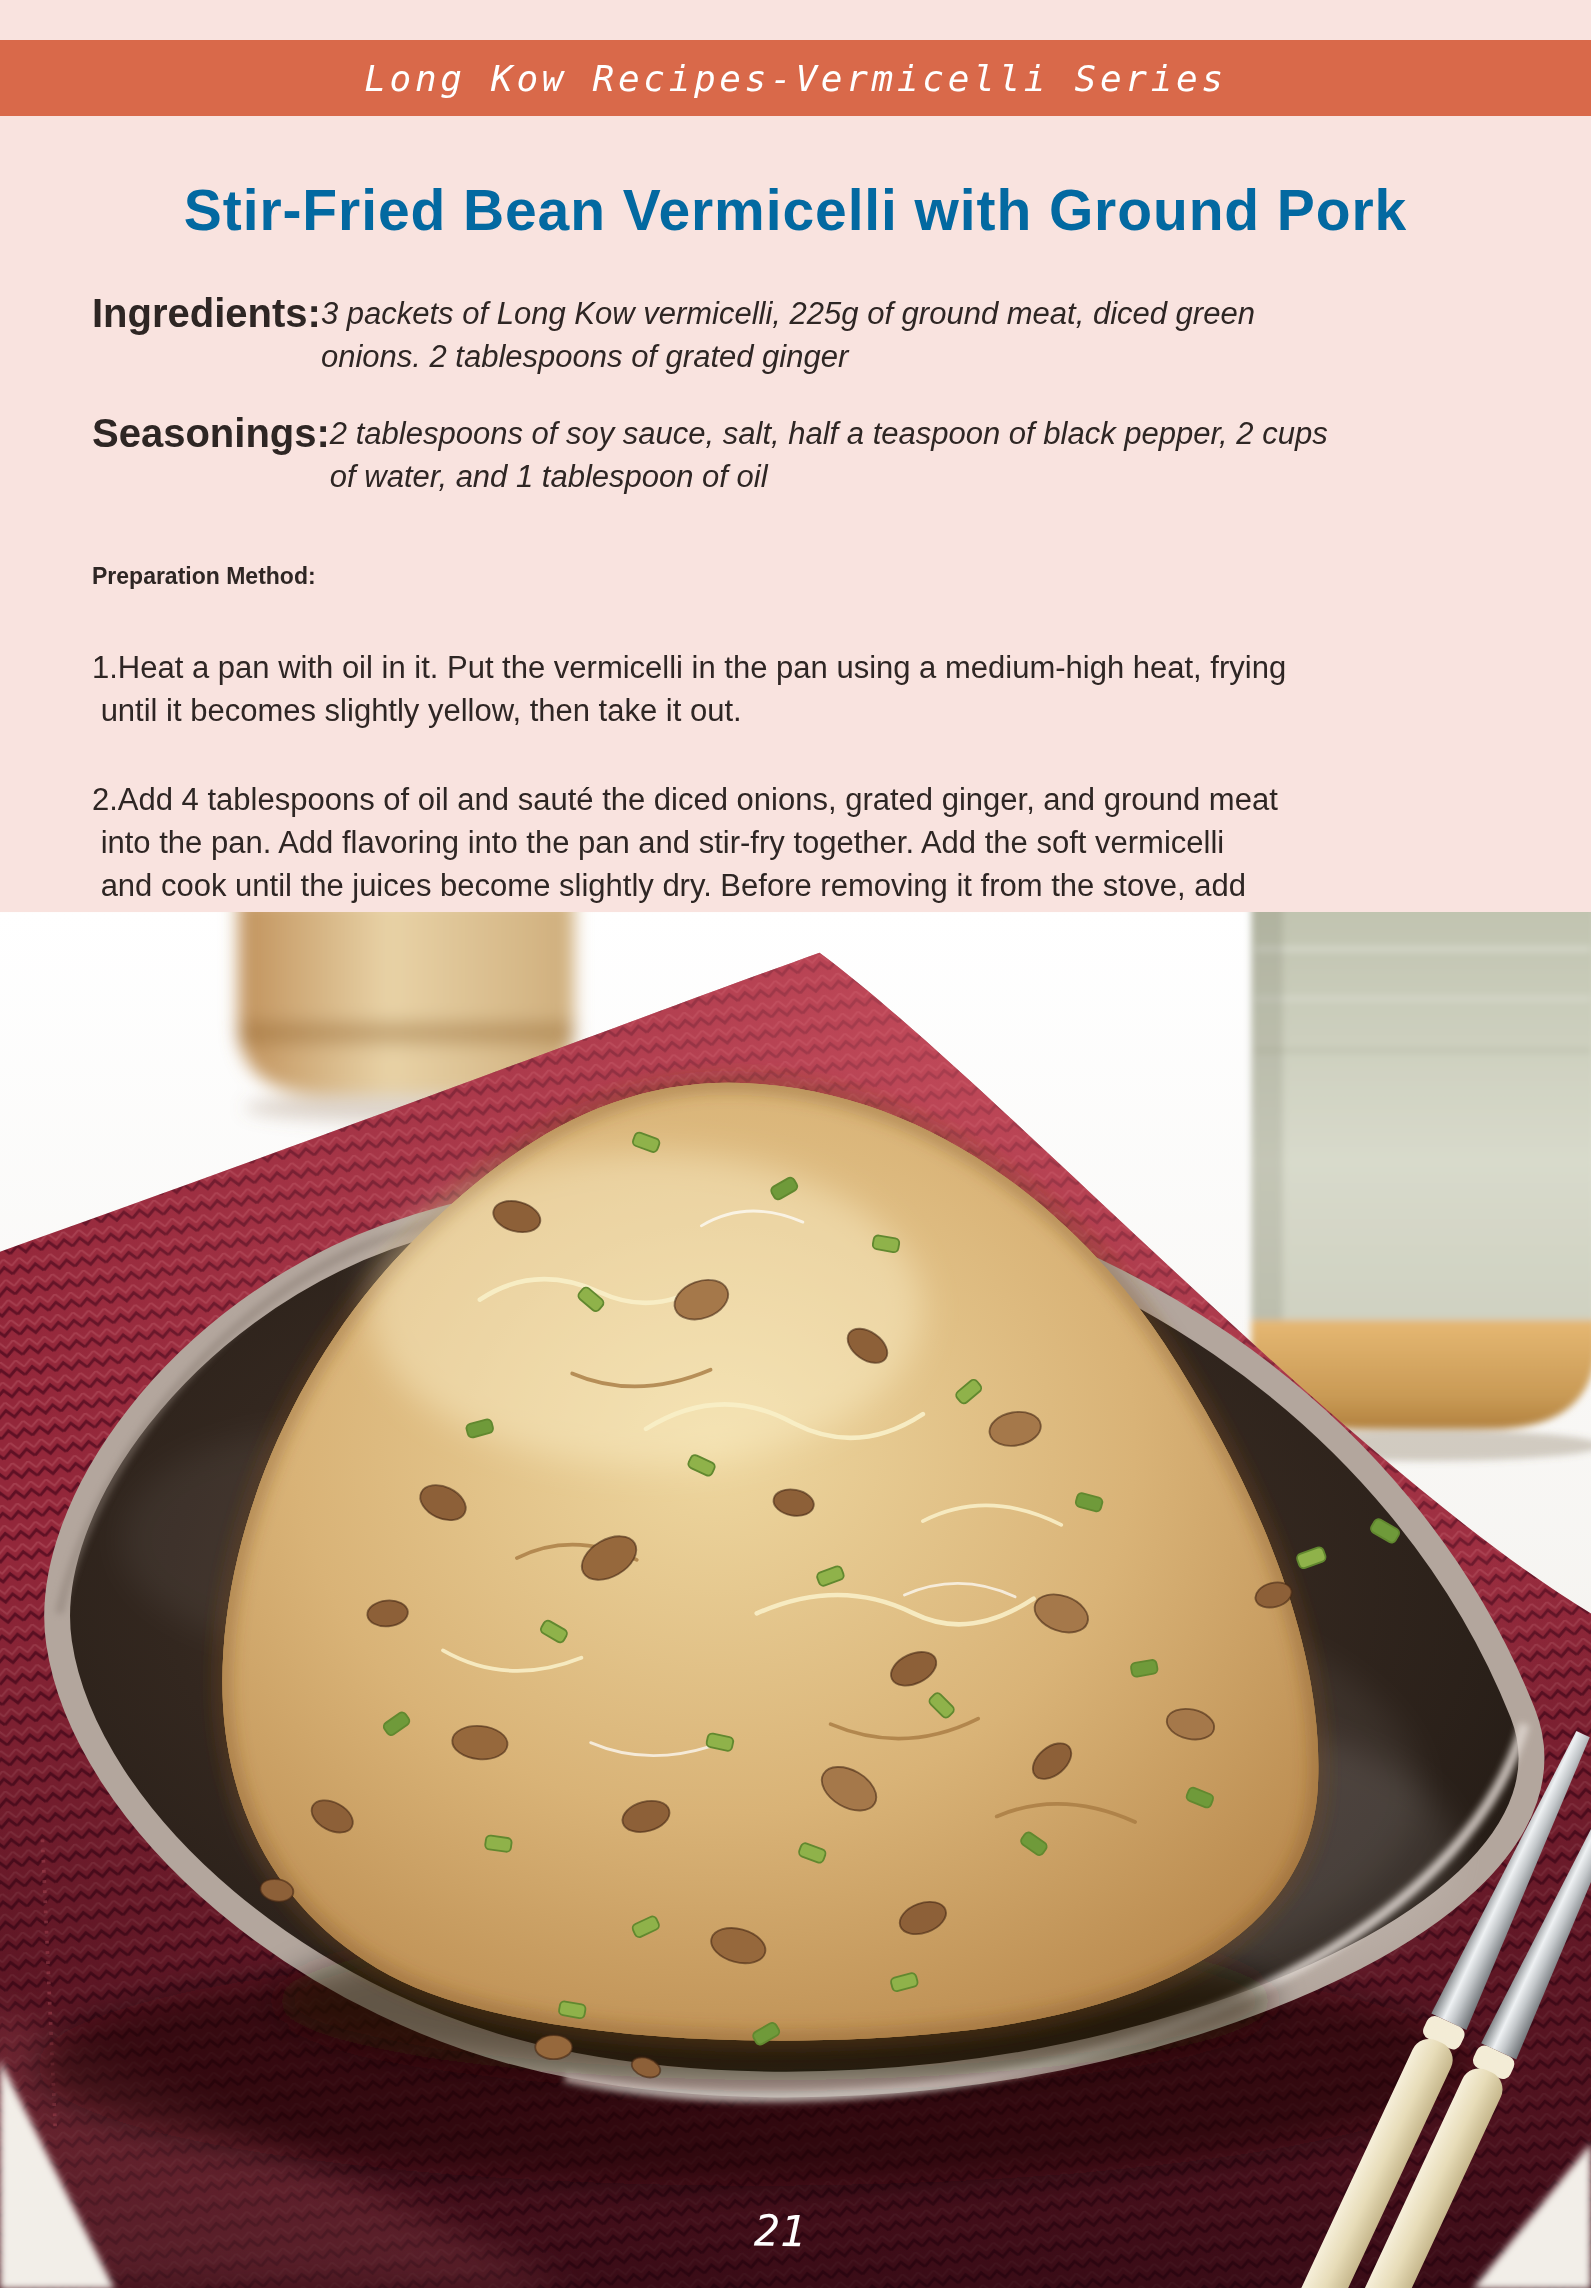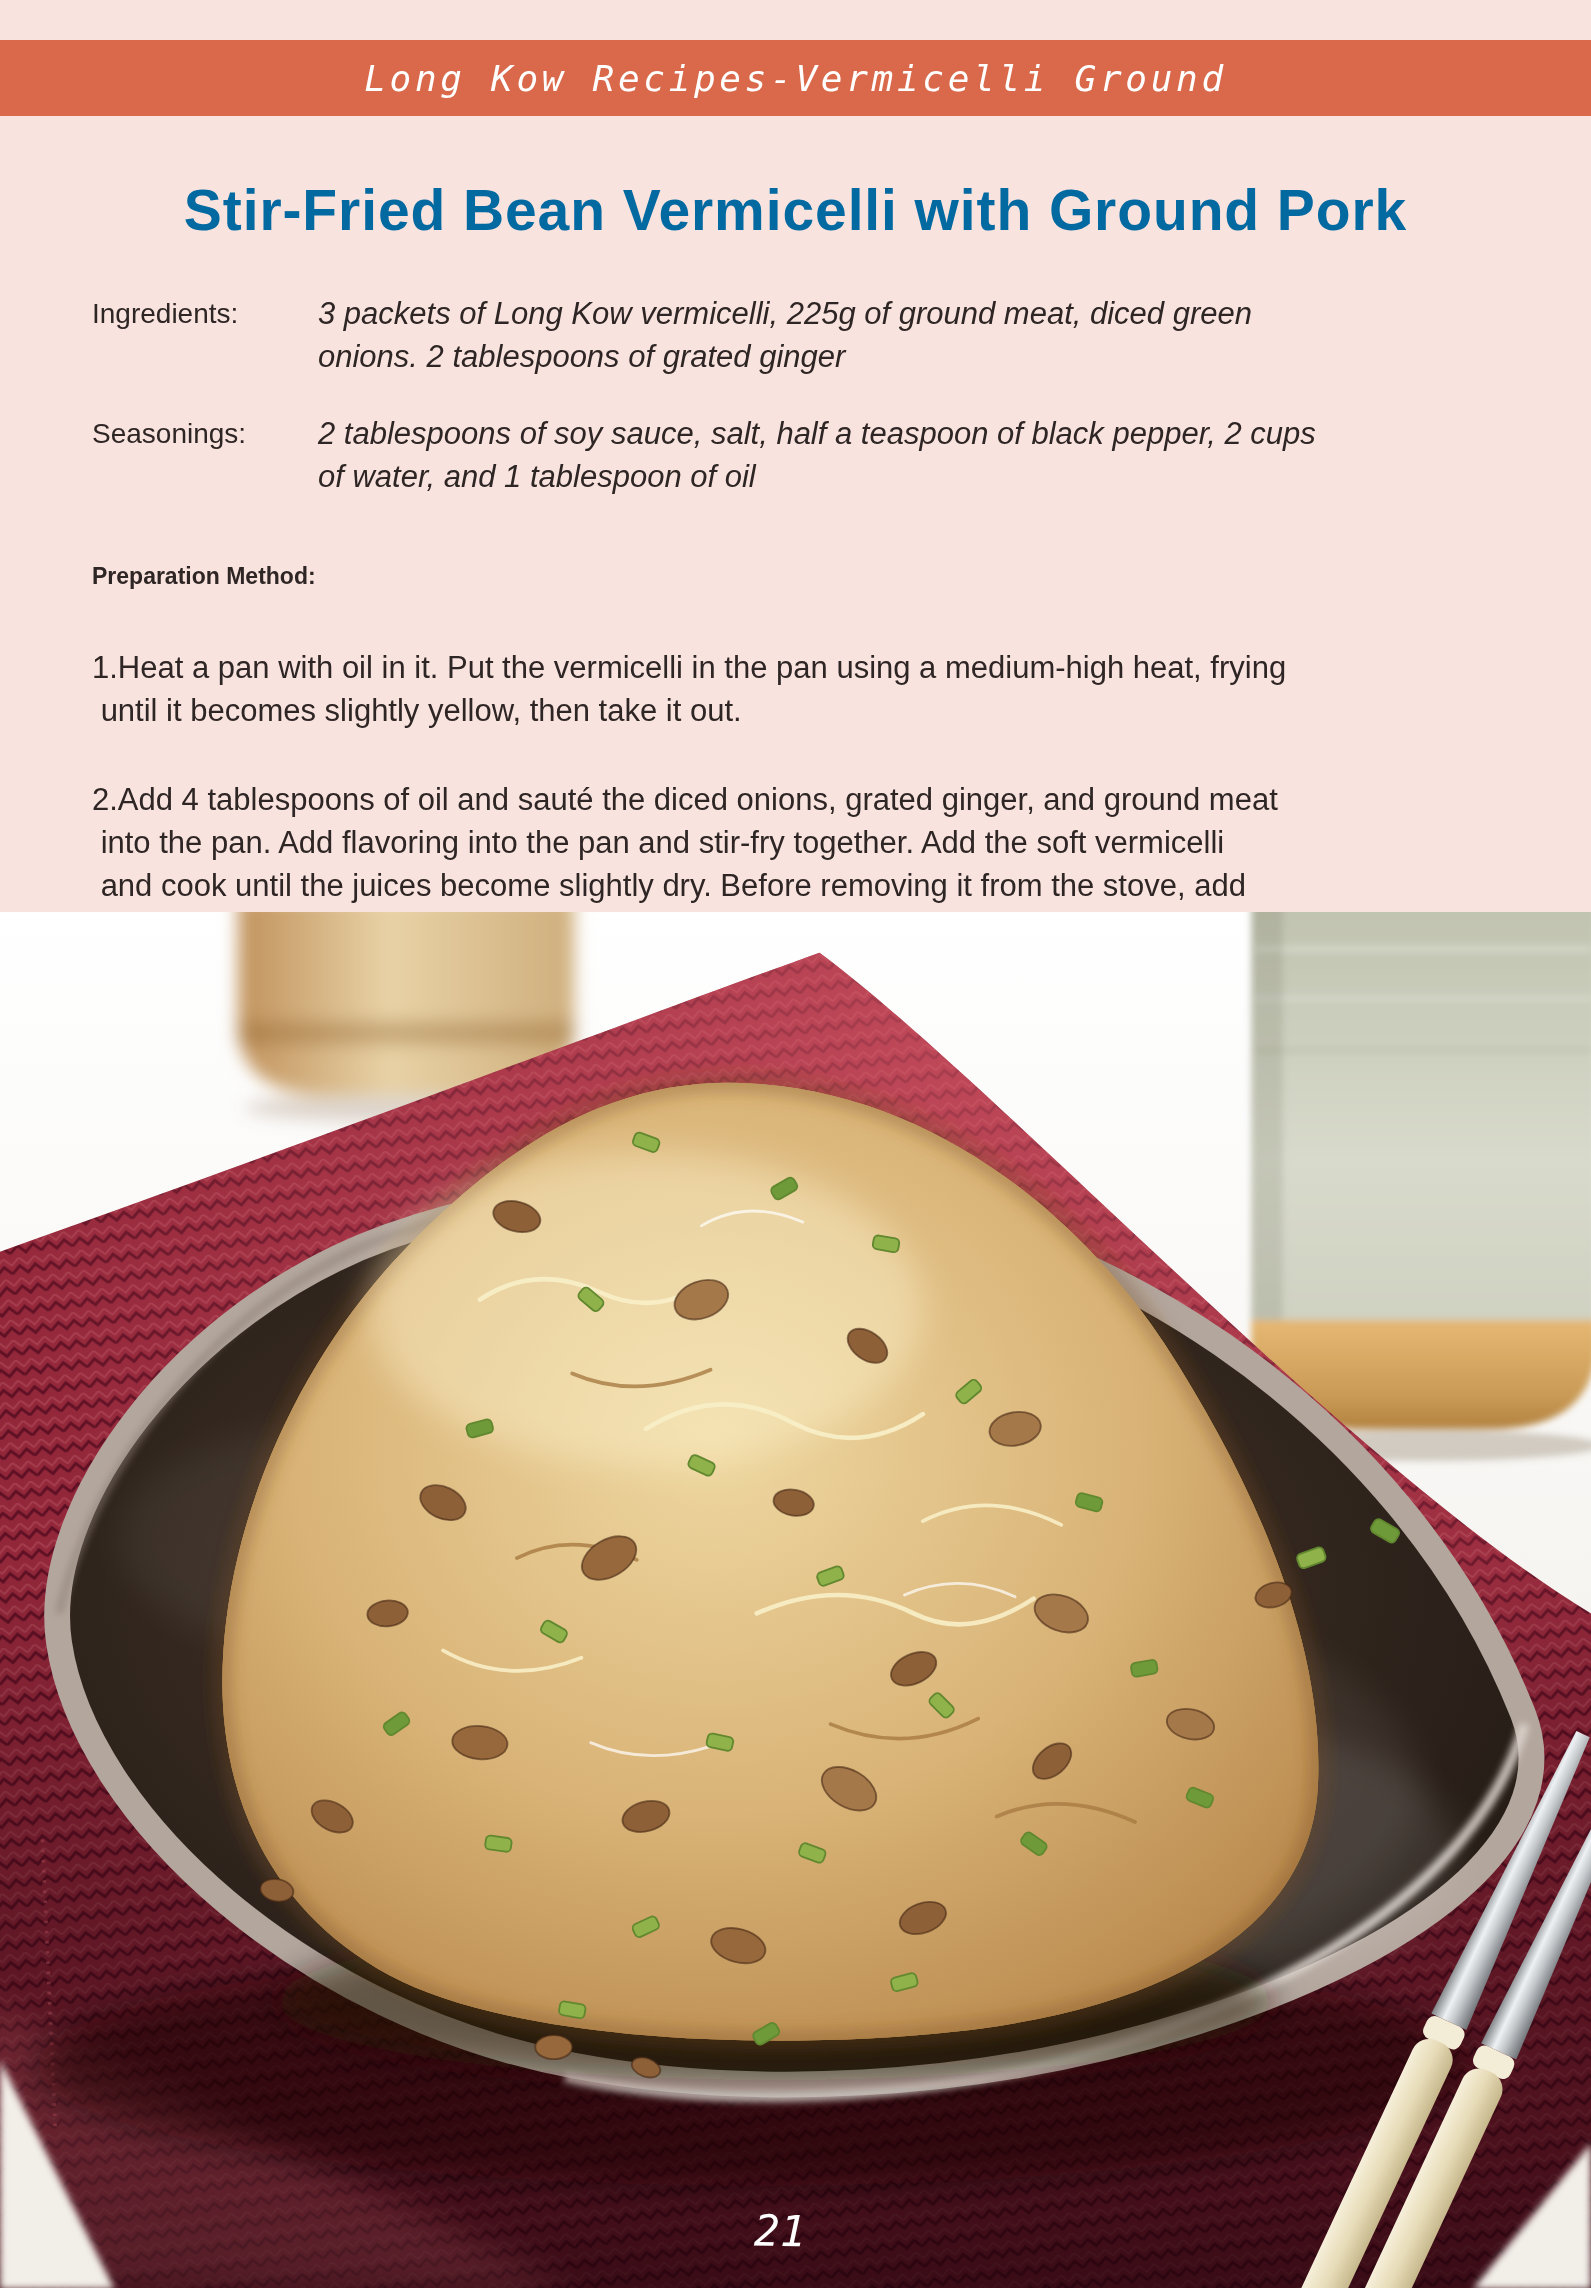--- a/index.html
+++ b/index.html
@@ -15,40 +15,40 @@
   .header-bar .series{
     font-family:"DejaVu Sans Mono",monospace;font-style:italic;
     font-size:36px;color:#ffffff;letter-spacing:3.7px;white-space:nowrap;
   }
   .recipe-title{
     position:absolute;top:177px;left:0;width:1591px;text-align:center;
     font-size:57px;font-weight:bold;color:#0369a1;letter-spacing:0.9px;white-space:nowrap;
   }
   .row{position:absolute;left:92px;width:1467px;display:flex;align-items:flex-start;
        font-size:31px;line-height:43px;}
-  .row .lbl{flex:0 0 226px;font-weight:normal;font-size:28px;}
+  .row .lbl{flex:0 0 226px;font-weight:bold;font-size:40px;}
   .row .txt{white-space:pre-wrap;font-style:italic;}
   #ingredients-row{top:292px;}
   #seasonings-row{top:412px;}
   .method-heading{position:absolute;left:92px;top:555px;font-weight:bold;font-size:23px;line-height:43px;text-align:center;}
   .steps{position:absolute;left:92px;top:600px;width:1477px;font-size:31px;line-height:43px;}
   .step{white-space:pre-wrap;margin-top:46px;}
   .photo{position:absolute;top:912px;left:0;width:1591px;height:1377px;}
   .photo svg{display:block;}
   .page-number{
     position:absolute;top:2206px;left:0;width:1560px;text-align:center;
     font-family:"DejaVu Sans Mono",monospace;font-style:italic;
     font-size:43px;color:#ffffff;transform:rotate(1deg);
   }
 </style>
 </head>
 <body>
 
 <div class="header-bar">
-  <div class="series">Long Kow Recipes-Vermicelli Ground</div>
+  <div class="series">Long Kow Recipes-Vermicelli Series</div>
 </div>
 
 <div class="recipe-title">Stir-Fried Bean Vermicelli with Ground Pork</div>
 
 <div class="row" id="ingredients-row">
   <div class="lbl">Ingredients:</div>
   <div class="txt">3 packets of Long Kow vermicelli, 225g of ground meat, diced green
 onions. 2 tablespoons of grated ginger</div>
 </div>
 

